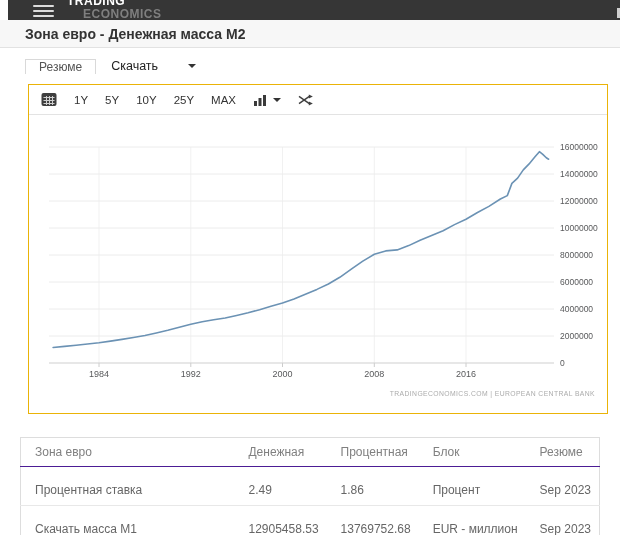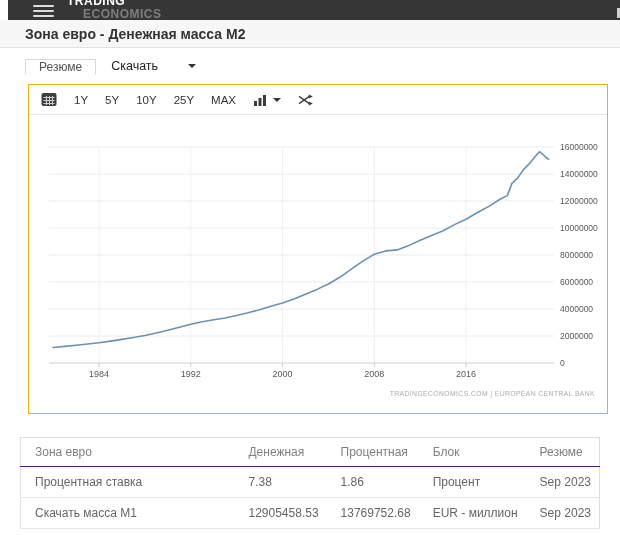--- a/index.html
+++ b/index.html
@@ -42,21 +42,21 @@
   svg text { font-family:"Liberation Sans", sans-serif; }
   .ylab { font-size:8.5px; fill:#58595b; }
   .xlab { font-size:9px;  fill:#58595b; text-anchor:middle; }
   .attr { font-size:6.8px; fill:#ababab; text-anchor:end; letter-spacing:.4px; }
 
   
   .table-wrap { width:580px; margin:23px 0 0 20px; }
   table { width:100%; border-collapse:collapse; border:1px solid #ddd; font-size:12px; }
   th { text-align:left; font-weight:normal; color:#808080; padding:7px 8px 7px 14px;
        border-bottom:1px solid #4c1d95; white-space:nowrap; }
-  td { color:#666; padding:8px 8px 8px 14px; border-bottom:1px solid #e8e8e8; white-space:nowrap; }
+  td { color:#666; padding:16px 8px 8px 14px; border-bottom:1px solid #e8e8e8; white-space:nowrap; }
   col.c1{width:42.3%} col.c2{width:14.6%} col.c3{width:15.5%} col.c4{width:18.1%} col.c5{width:9.5%}
 </style>
 </head>
 <body>
 
 <div class="topbar">
   <div class="hamburger">
     <span></span>
       <span></span>
       <span></span>
@@ -176,21 +176,21 @@
           <th>Зона евро</th>
           <th>Денежная</th>
           <th>Процентная</th>
           <th>Блок</th>
           <th>Резюме</th>
         </tr>
       </thead>
     <tbody>
         <tr>
           <td>Процентная ставка</td>
-          <td>7.38</td>
+          <td>2.49</td>
           <td>1.86</td>
           <td>Процент</td>
           <td>Sep 2023</td>
         </tr>
         <tr>
           <td>Скачать масса M1</td>
           <td>12905458.53</td>
           <td>13769752.68</td>
           <td>EUR - миллион</td>
           <td>Sep 2023</td>

